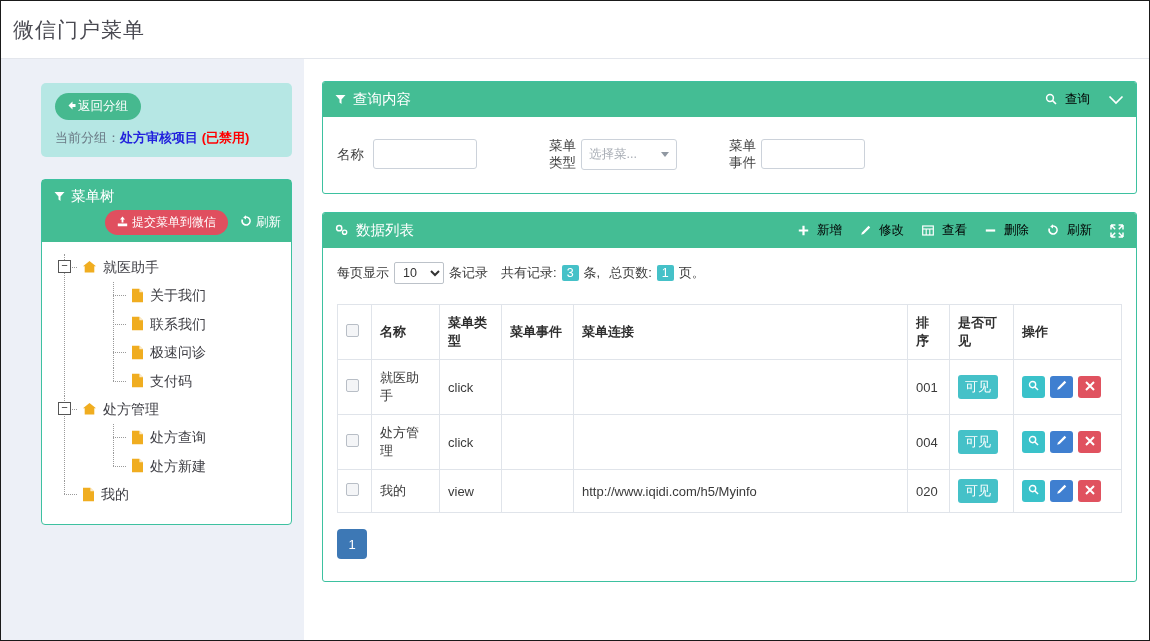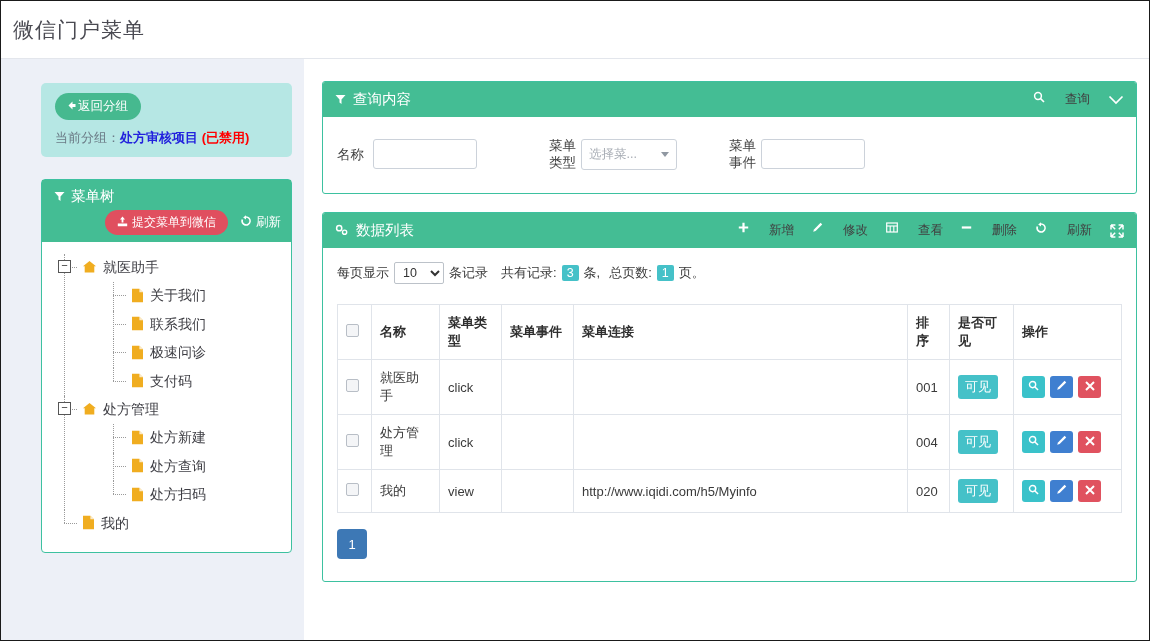--- a/index.html
+++ b/index.html
@@ -78,21 +78,21 @@
   
   .content { flex:1; background:#ffffff; padding:22px 12px 0 18px; }
   .panel { border:1px solid #3dc1a0; border-radius:3px; background:#fff; margin-bottom:18px; }
   .panel-head {
     background:#44bd94; color:#fff; height:35px; padding:0 12px;
     display:flex; align-items:center; justify-content:space-between;
     border-radius:2px 2px 0 0;
   }
   .panel-head-title { font-size:14.5px; display:flex; align-items:center; gap:7px; }
   .panel-head-tools { display:flex; align-items:center; gap:18px; }
-  .head-tool { font-size:12.5px; color:#404040; display:inline-flex; align-items:flex-start; gap:20px; cursor:pointer; white-space:nowrap; }
+  .head-tool { font-size:12.5px; color:#000000; display:inline-flex; align-items:flex-end; gap:8px; cursor:pointer; white-space:nowrap; }
   .chev { font-size:15px; cursor:pointer; line-height:1; }
 
   
   .query-body { padding:20px 14px 22px 14px; display:flex; align-items:center; }
   .fld { display:flex; align-items:center; }
   .fld-label { font-size:13.5px; color:#444; width:36px; text-align:left; line-height:17px; }
   .fld-label.two { width:32px; }
   .txt-input {
     width:104px; height:30px; border:1px solid #ccd2da; border-radius:3px;
     background:#fff; outline:none; font-family:inherit; font-size:13px; padding:0 6px;
@@ -273,43 +273,32 @@
             </span>
             <ul>
               <li class="node">
                 <span class="node-label">
                   <span class="ico-file">
                     <svg width="13" height="15" viewBox="0 0 13 15">
                         <path d="M1 0.8 L8.4 0.8 L12 4.3 L12 14.2 L1 14.2 Z" fill="#f0ad20"></path>
                         <path d="M8.4 0.8 L12 4.3 L8.4 4.3 Z" fill="#ffffff" opacity="0.75"></path>
                       </svg>
                   </span>
-                  <span>处方新建</span>
-                </span>
-              </li>
-              <li class="node">
-                <span class="node-label">
-                  <span class="ico-file">
-                    <svg width="13" height="15" viewBox="0 0 13 15">
-                        <path d="M1 0.8 L8.4 0.8 L12 4.3 L12 14.2 L1 14.2 Z" fill="#f0ad20"></path>
-                        <path d="M8.4 0.8 L12 4.3 L8.4 4.3 Z" fill="#ffffff" opacity="0.75"></path>
-                      </svg>
-                  </span>
                   <span>处方查询</span>
                 </span>
               </li>
               <li class="node">
                 <span class="node-label">
                   <span class="ico-file">
                     <svg width="13" height="15" viewBox="0 0 13 15">
                         <path d="M1 0.8 L8.4 0.8 L12 4.3 L12 14.2 L1 14.2 Z" fill="#f0ad20"></path>
                         <path d="M8.4 0.8 L12 4.3 L8.4 4.3 Z" fill="#ffffff" opacity="0.75"></path>
                       </svg>
                   </span>
-                  <span>处方扫码</span>
+                  <span>处方新建</span>
                 </span>
               </li>
             </ul>
           </li>
 
           <li class="node root">
             <span class="node-label">
               <span class="ico-file">
                 <svg width="13" height="15" viewBox="0 0 13 15">
                     <path d="M1 0.8 L8.4 0.8 L12 4.3 L12 14.2 L1 14.2 Z" fill="#f0ad20"></path>

